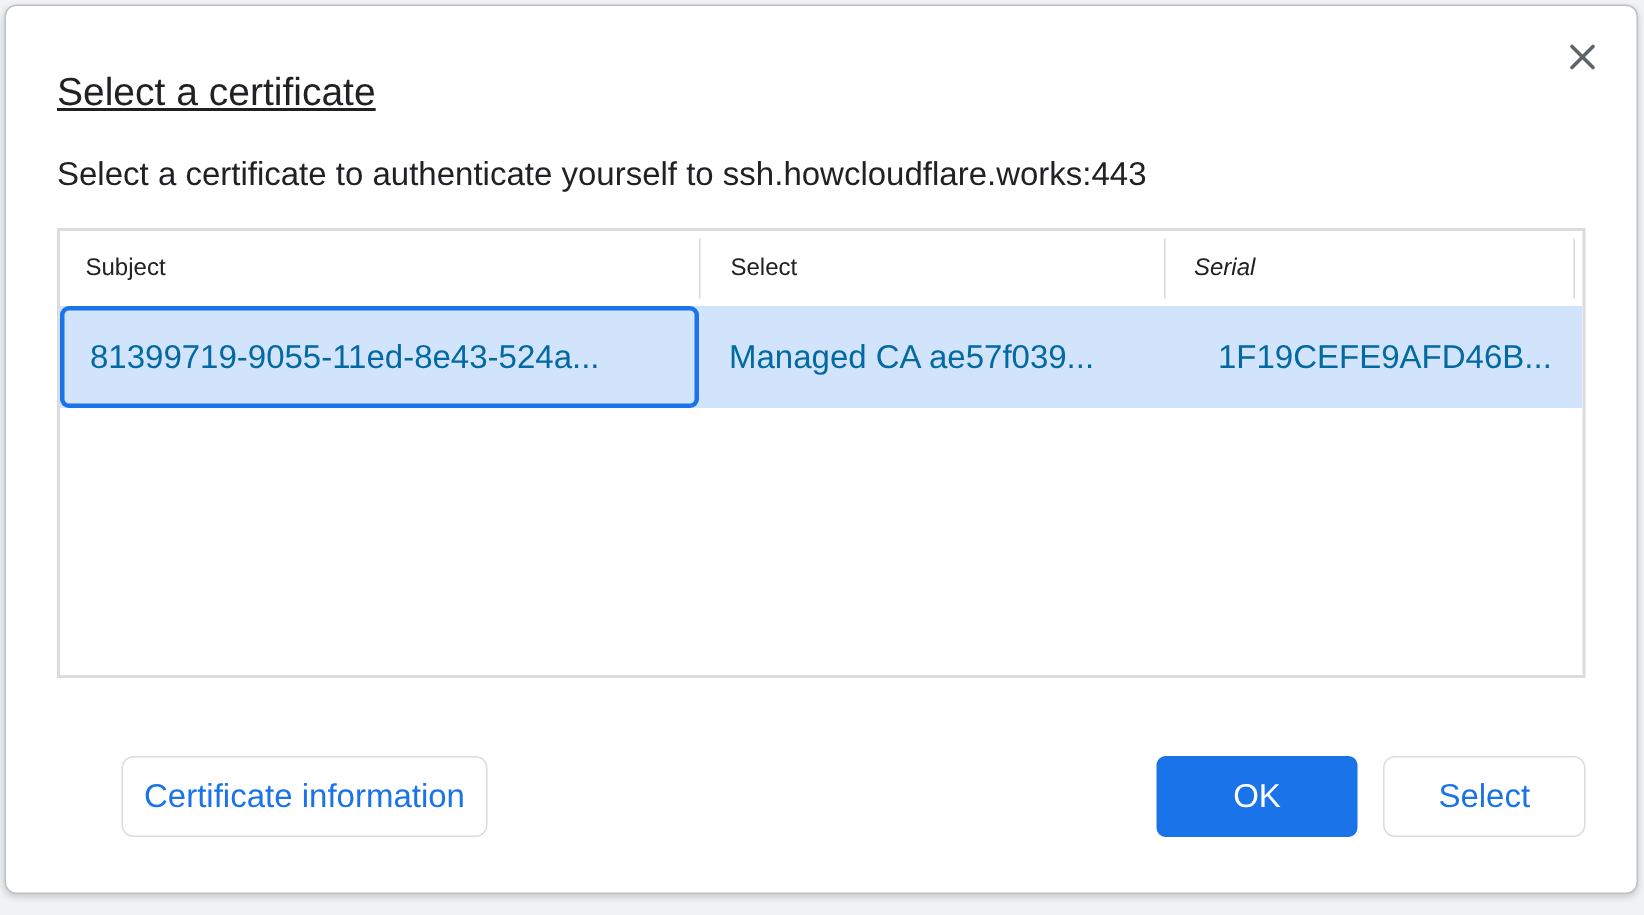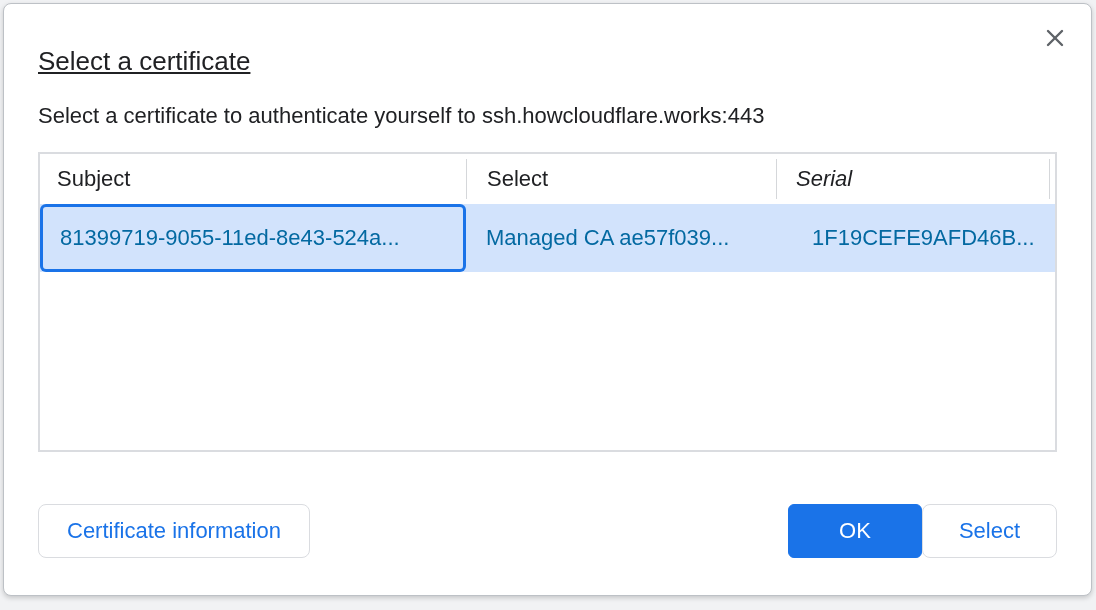--- a/index.html
+++ b/index.html
@@ -54,21 +54,21 @@
     overflow: hidden;
   }
   .thead {
     display: flex;
     height: 50px;
     align-items: stretch;
   }
   .th {
     display: flex;
     align-items: center;
-    font-size: 22px;
+    font-size: 16px;
     color: #202124;
     height: 40px;
     margin-top: 5px;
   }
   .th-subject { width: 426px; padding-left: 17px; }
   .th-issuer  { width: 310px; padding-left: 20px; border-left: 1px solid #d5d7da; }
   .th-serial  { flex: 1; padding-left: 19px; border-left: 1px solid #d5d7da; font-style: italic; }
   .th-gutter  { width: 6px; border-left: 1px solid #d5d7da; }
   .trow {
     display: flex;
@@ -104,22 +104,22 @@
     font-family: "Liberation Sans", sans-serif;
     font-size: 22px;
     font-weight: 500;
     cursor: pointer;
   }
   .btn-outlined {
     background: #ffffff;
     border: 1px solid #dadce0;
     color: #1a73e8;
   }
-  .btn-cert-info { padding: 0 28px; }
-  .btn-group { display: flex; align-items: center; }
+  .btn-cert-info { padding: 0 14px; margin-left: 43px; }
+  .btn-group { display: flex; align-items: center; gap: 17px; }
   .btn-ok {
     width: 134px;
     background: #1a73e8;
     border: 1px solid #1a73e8;
     border-radius: 6px;
     color: #ffffff;
   }
   .btn-cancel { width: 135px; }
 </style>
 </head>

